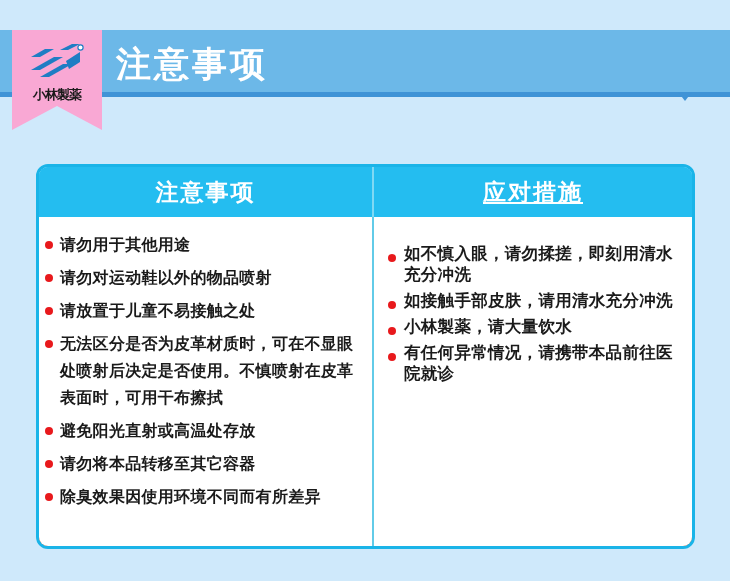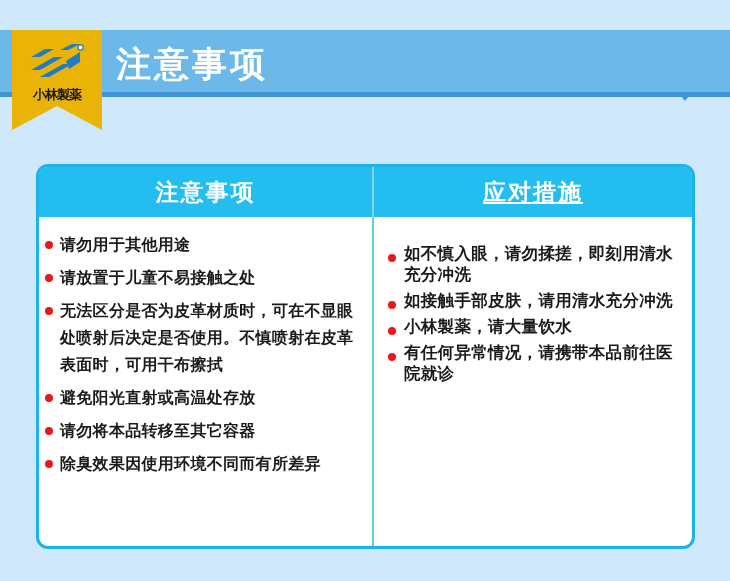--- a/index.html
+++ b/index.html
@@ -47,21 +47,21 @@
     line-height: 56px;
   }
 
   
   .logo-ribbon {
     position: absolute;
     left: 12px;
     top: 30px;
     width: 90px;
     height: 100px;
-    background: #eab308;
+    background: #f9a8d4;
     -webkit-clip-path: polygon(0 0, 100% 0, 100% 100%, 50% 76%, 0 100%);
     clip-path: polygon(0 0, 100% 0, 100% 100%, 50% 76%, 0 100%);
   }
   .logo-mark {
     position: absolute;
     left: 50%;
     top: 14px;
     transform: translateX(-50%);
     width: 58px;
     height: 40px;
@@ -201,20 +201,21 @@
   <div class="thead">
     <div class="th col-left">注意事项</div>
     <div class="th-divider"></div>
     <div class="th col-right">应对措施</div>
   </div>
 
   <div class="tbody">
     <div class="td col-left">
       <ul class="notes">
         <li>请勿用于其他用途</li>
+        <li>请勿对运动鞋以外的物品喷射</li>
         <li>请放置于儿童不易接触之处</li>
         <li>无法区分是否为皮革材质时，可在不显眼处喷射后决定是否使用。不慎喷射在皮革表面时，可用干布擦拭</li>
         <li>避免阳光直射或高温处存放</li>
         <li>请勿将本品转移至其它容器</li>
         <li>除臭效果因使用环境不同而有所差异</li>
       </ul>
     </div>
 
     <div class="td-divider"></div>
 

